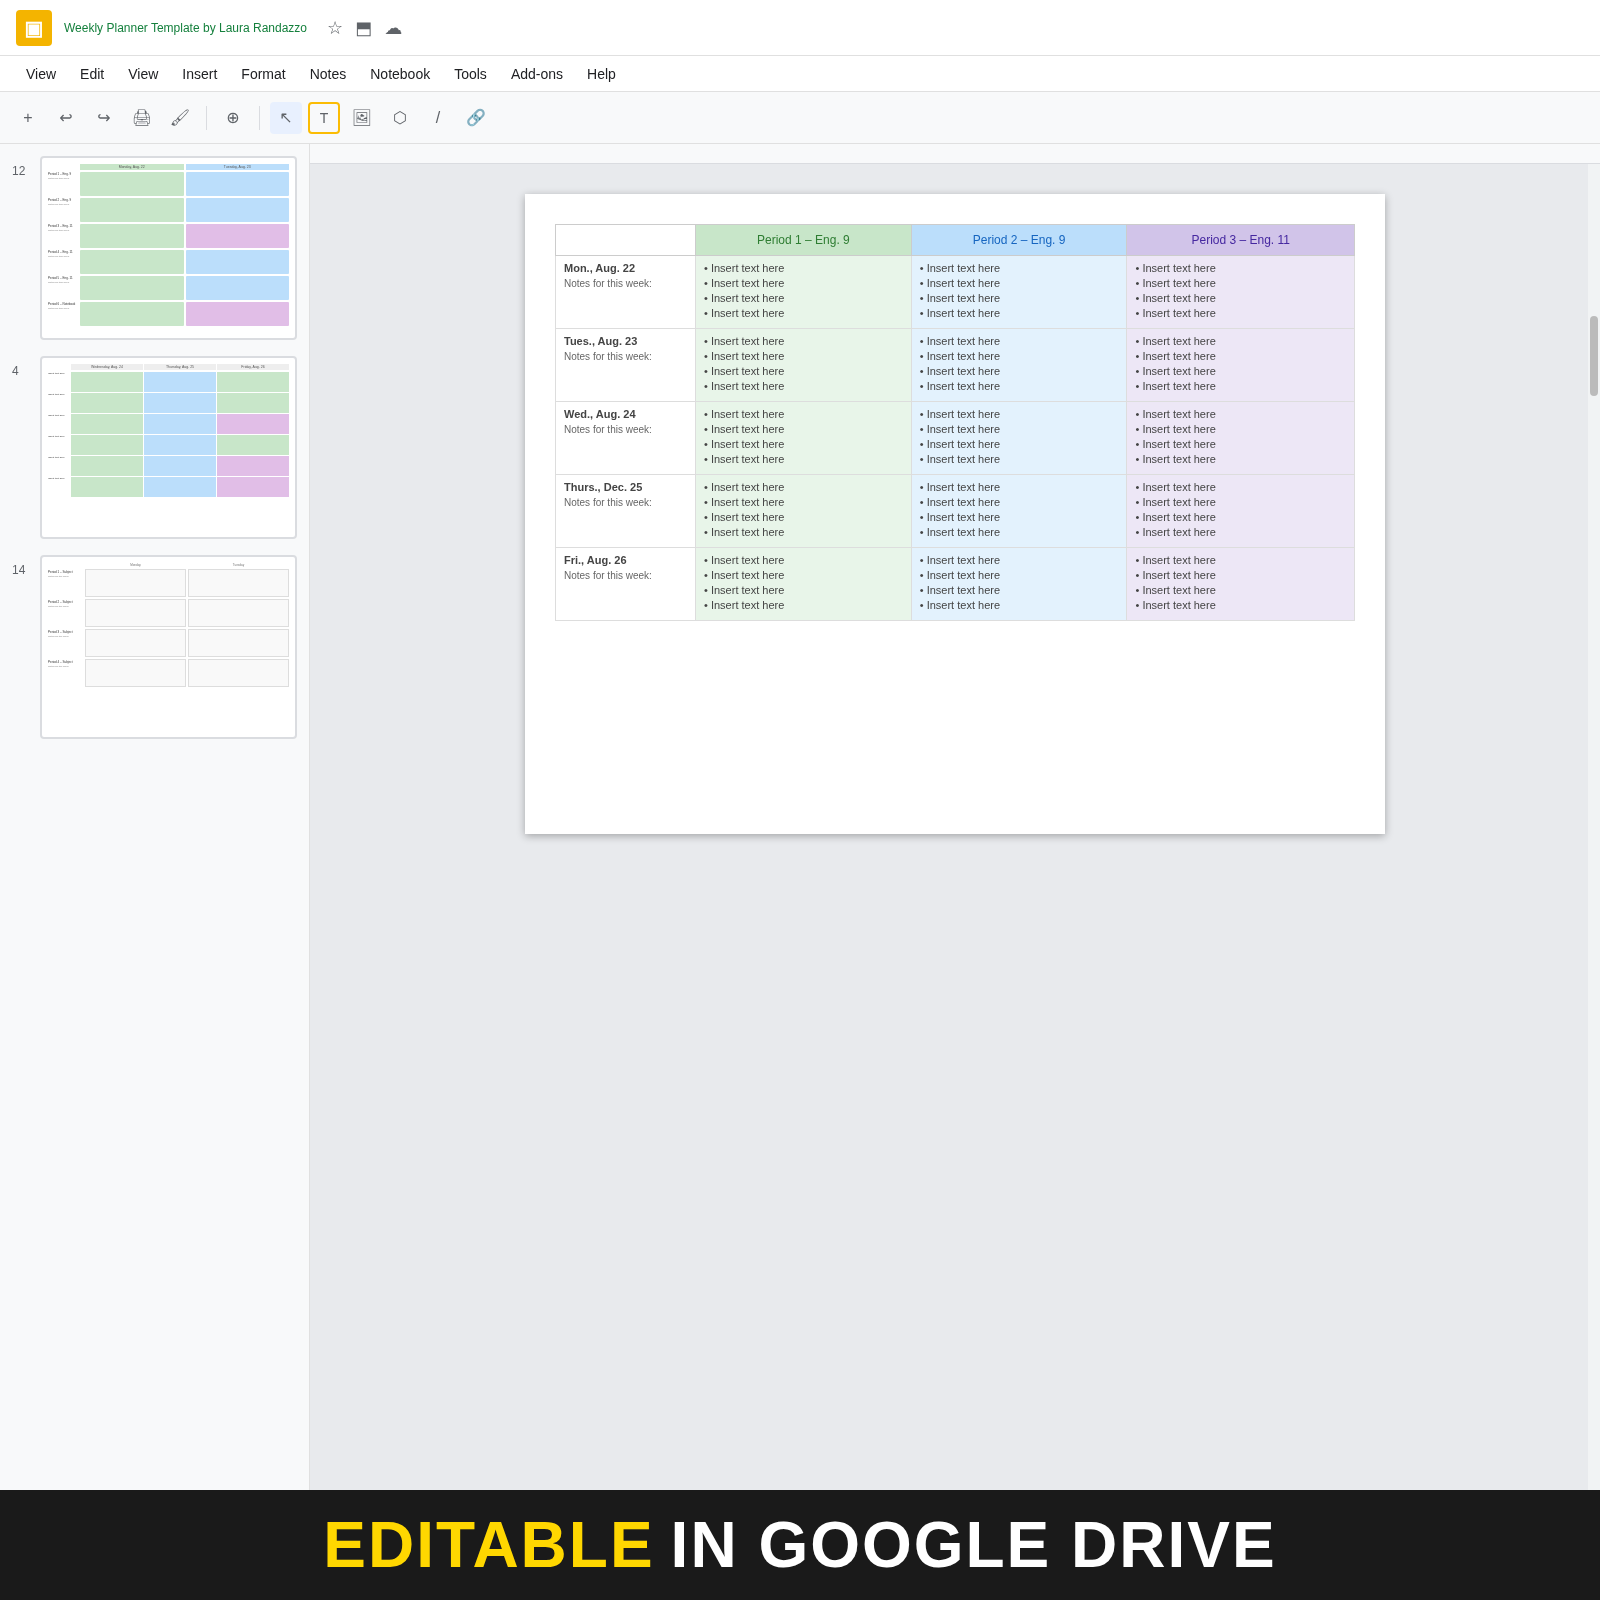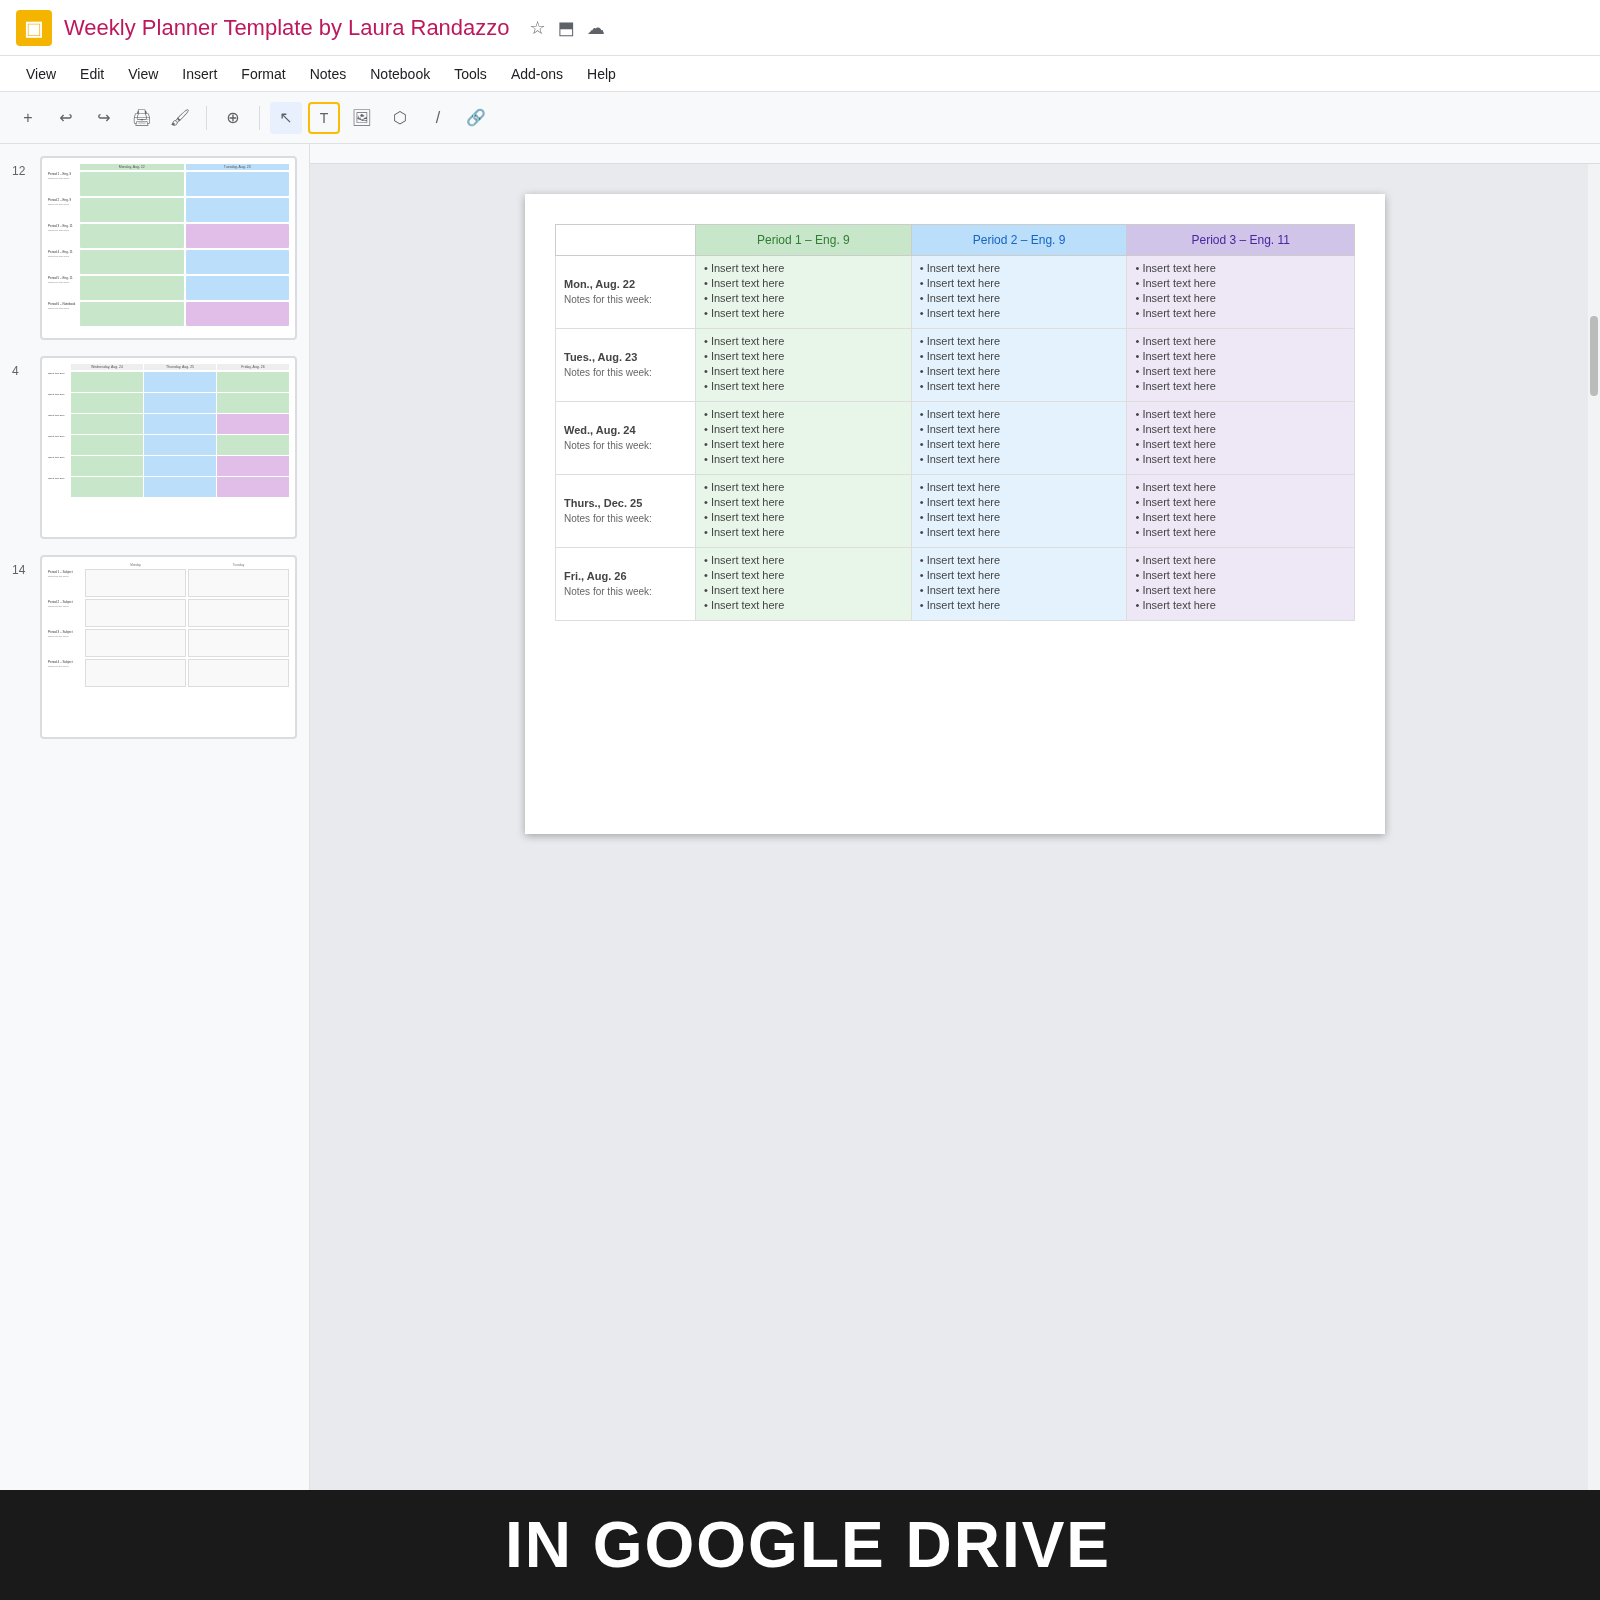--- a/index.html
+++ b/index.html
@@ -16,22 +16,22 @@
       height: 56px;
     }
     .app-icon {
       width: 36px; height: 36px;
       background: #F4B400;
       border-radius: 4px;
       display: flex; align-items: center; justify-content: center;
       color: white; font-size: 20px; font-weight: bold;
     }
     .doc-title {
-      font-size: 22px;
-      color: #be185d;
+      font-size: 12px;
+      color: #15803d;
       font-weight: normal;
     }
     .title-icons {
       display: flex; gap: 12px; align-items: center; margin-left: 8px;
     }
     .title-icon { color: #5f6368; font-size: 18px; cursor: pointer; }
 
     
     .menu-bar {
       background: white;
@@ -173,21 +173,21 @@
       padding: 6px 8px;
       border: 1px solid #ddd;
       vertical-align: top;
       font-size: 11px;
     }
     .day-cell {
       width: 120px;
       font-size: 12px;
       color: #444;
     }
-    .day-name { font-weight: 600; margin-bottom: 4px; margin-top: 16px; }
+    .day-name { font-weight: 600; margin-bottom: 4px; }
     .notes-label { font-size: 10px; color: #666; }
     .data-cell-green { background: #e8f5e9; }
     .data-cell-blue { background: #e3f2fd; }
     .data-cell-purple { background: #ede7f6; }
     .bullet-item { color: #444; margin-bottom: 3px; }
     .bullet-item::before { content: "• "; }
 
     
     .bottom-banner {
       background: #1a1a1a;
@@ -534,14 +534,15 @@
     </div>
 
     <div style="position:absolute;right:0;top:20px;bottom:0;width:12px;background:#f1f3f4;">
       <div style="width:8px;height:80px;background:#bbb;border-radius:4px;margin:2px;position:relative;top:150px;"></div>
     </div>
   </div>
 
 </div>
 
 <div class="bottom-banner">
+  <span class="banner-editable">EDITABLE</span>
   <span class="banner-rest"> IN GOOGLE DRIVE</span>
 </div>
 
 </body></html>

